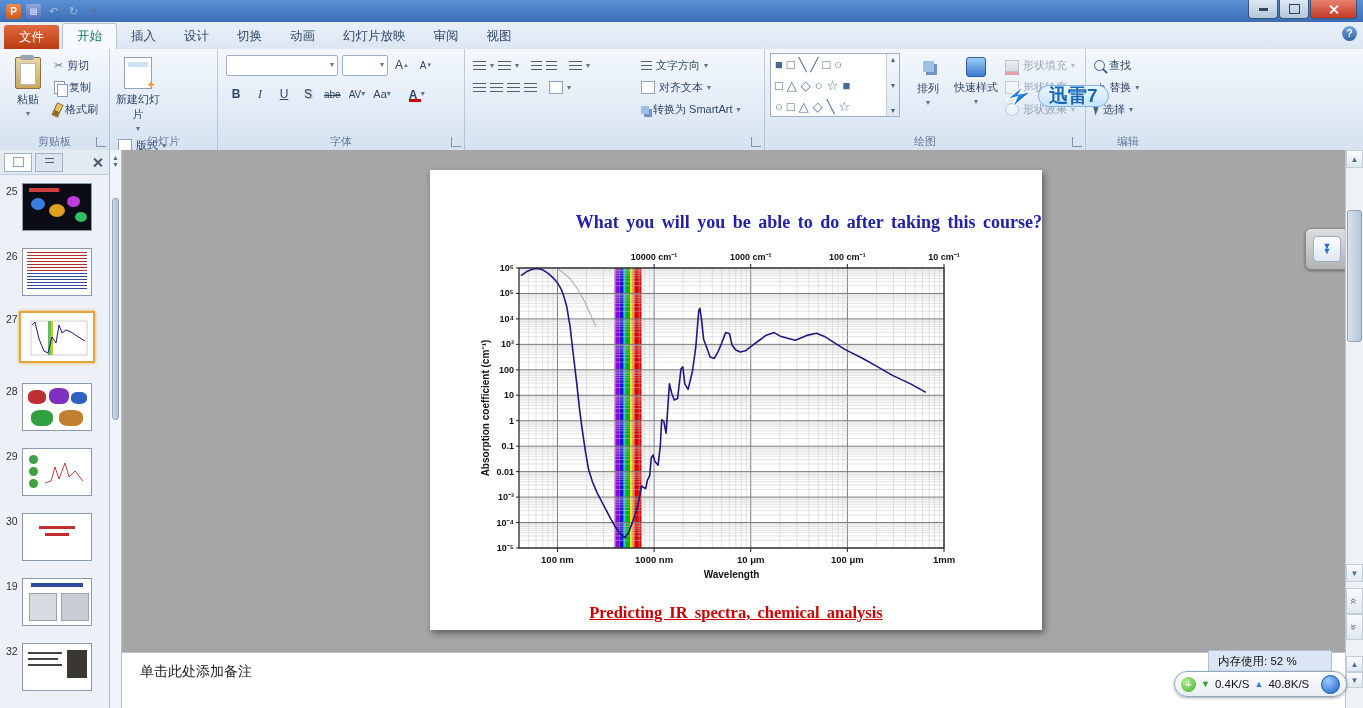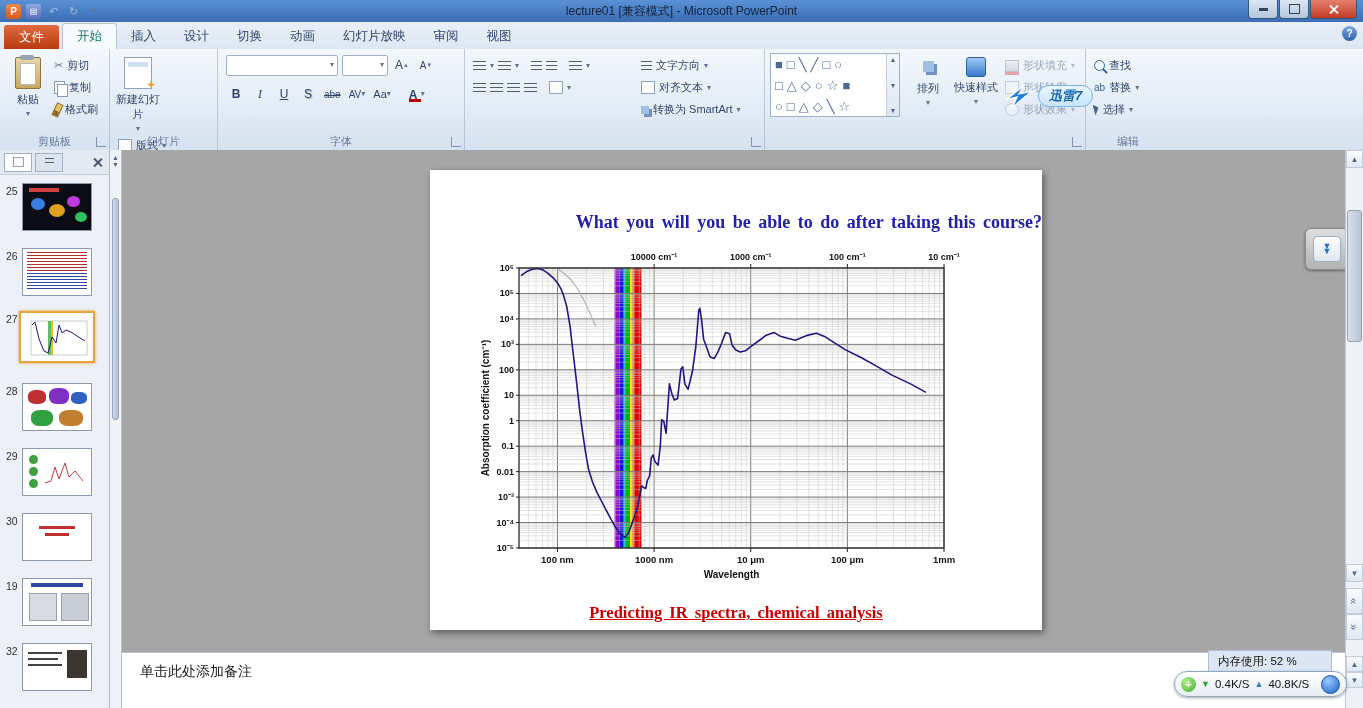--- a/index.html
+++ b/index.html
@@ -121,42 +121,41 @@
   .speed{position:absolute;left:1174px;top:671px;width:173px;height:26px;border-radius:13px;
          background:linear-gradient(#ffffff,#e7edf3);border:1px solid #8fa8c0;box-shadow:0 1px 3px rgba(0,0,0,.35);
          display:flex;align-items:center;gap:5px;padding:0 6px;box-sizing:border-box;font-size:11.5px;color:#111;}
   .spd-badge{width:15px;height:15px;border-radius:50%;background:radial-gradient(circle at 35% 30%,#aef08a,#3fae2a);
              color:#fff;font-size:11px;font-weight:bold;display:flex;align-items:center;justify-content:center;line-height:1;}
   .spd-dn{color:#2ca52c;font-size:9px;} .spd-up{color:#2e7fd6;font-size:9px;}
   .spd-ball{margin-left:auto;width:17px;height:17px;border-radius:50%;background:radial-gradient(circle at 35% 30%,#9cc8ff,#1a63c8);border:1px solid #1555a8;}
   
   .thunder{position:absolute;left:1002px;top:82px;display:flex;align-items:center;gap:2px;z-index:50;}
   .thunder-pill{height:20px;border-radius:11px;background:linear-gradient(#eaf6ff,#c9e4fa);border:1px solid #7db4e6;
-                display:flex;align-items:center;padding:0 10px;font-size:13px;font-weight:bold;font-style:italic;color:#1767b3;}
+                display:flex;align-items:center;padding:0 10px;font-size:19px;font-weight:bold;color:#1767b3;}
 </style>
 </head>
 <body>
 
 <div class="app">
 
   <div class="titlebar">
     <div class="qat">
       <div class="ppt-logo">P</div>
       <div class="qicon save">▤</div>
       <div class="qicon dis">
           <span>↶</span>
         </div>
       <div class="qicon dis">
           <span>↻</span>
         </div>
       <div class="qicon">
           <span class="caret">▾</span>
         </div>
     </div>
-    <div class="title-text">lecture01 [兼容模式]  -  Microsoft PowerPoint</div>
     <div class="winbtns">
       <div class="winbtn">
           <span class="glyph-min"></span>
         </div>
       <div class="winbtn">
           <span class="glyph-max"></span>
         </div>
       <div class="winbtn close">
           <span class="glyph-x"></span>
         </div>
@@ -366,20 +365,21 @@
           <span class="i-sq"></span>
           <span>形状轮廓</span>
             <span class="caret">▾</span>
         </div>
         <div class="smallrow grayed">
           <span class="i-sq" style="border-radius:50%"></span>
           <span>形状效果</span>
             <span class="caret">▾</span>
         </div>
       </div>
+      <div class="group-label">绘图</div>
       <div class="launcher"></div>
     </div>
 
     <div class="group" style="width:84px;border-right:none">
       <div class="col">
         <div class="smallrow">
           <span class="i-mag"></span>
           <span>查找</span>
         </div>
         <div class="smallrow">

